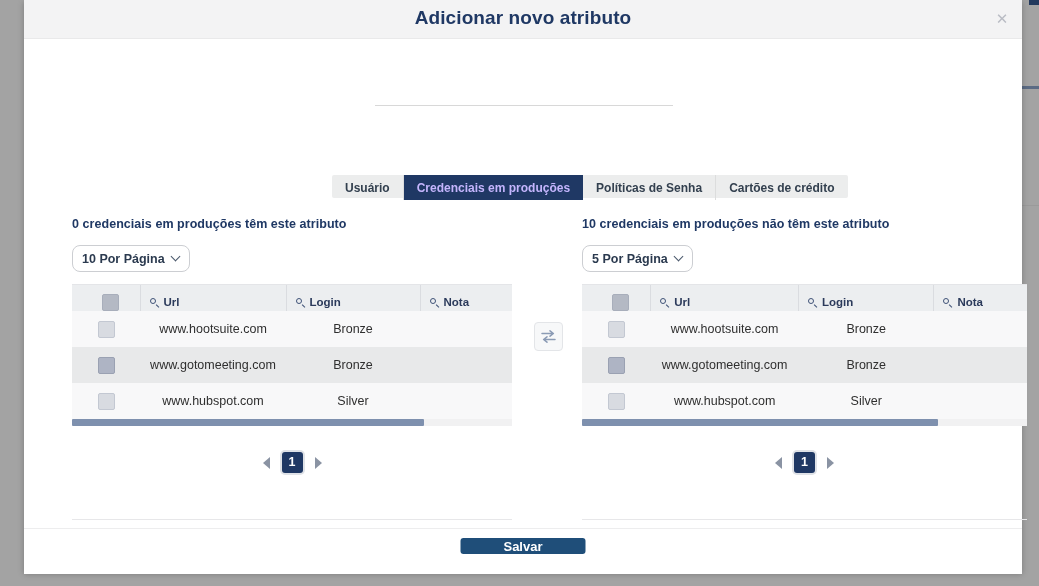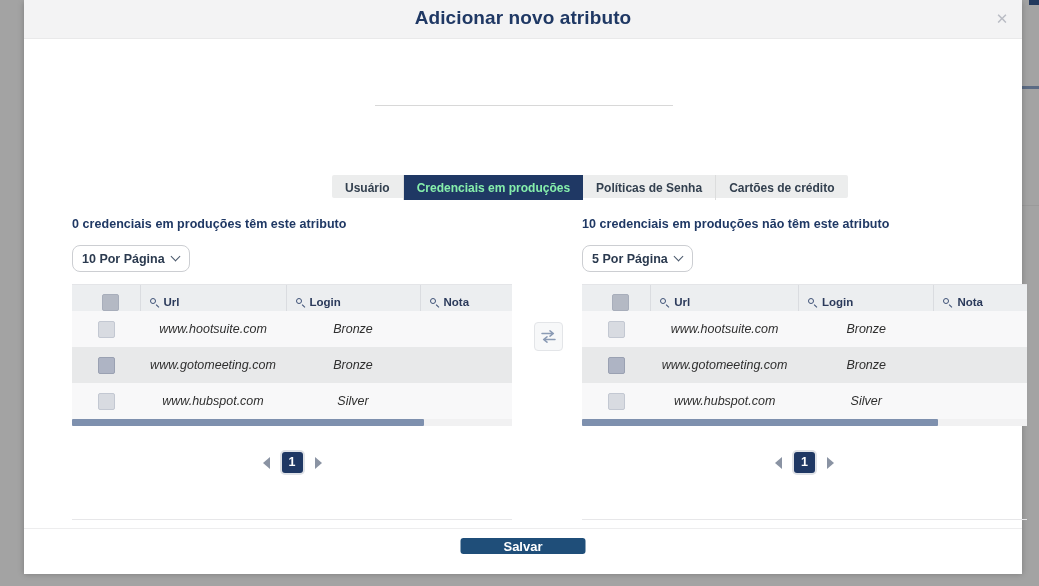--- a/index.html
+++ b/index.html
@@ -146,21 +146,21 @@
     color: #33404f;
     cursor: pointer;
     white-space: nowrap;
     border-right: 1px solid #dcdddd;
     box-sizing: border-box;
     height: 25px;
   }
   .tab:last-child { border-right: none; }
   .tab.active {
     background: #1f3864;
-    color: #86efac;
+    color: #c4b5fd;
     border-right: none;
   }
 
   
   .panel {
     position: absolute;
     top: 178px;
   }
   .panel-left  { left: 48px;  width: 440px; }
   .panel-right { left: 558px; width: 445px; }
@@ -264,21 +264,20 @@
   .col-login{ width: 134px; }
   .col-nota { width: 92px; }
 
   table.grid td {
     height: 36px;
     font-size: 12.5px;
     color: #2f2f2f;
     text-align: center;
     padding: 0;
     border: none;
-    font-style: italic;
   }
   tr.row-a td { background: #f8f8f9; }
   tr.row-b td { background: #e8e9ea; margin-top: 44px; }
 
   .cbx {
     display: inline-block;
     width: 17px;
     height: 17px;
     border: 1px solid #c3c8d2;
     border-radius: 2px;

